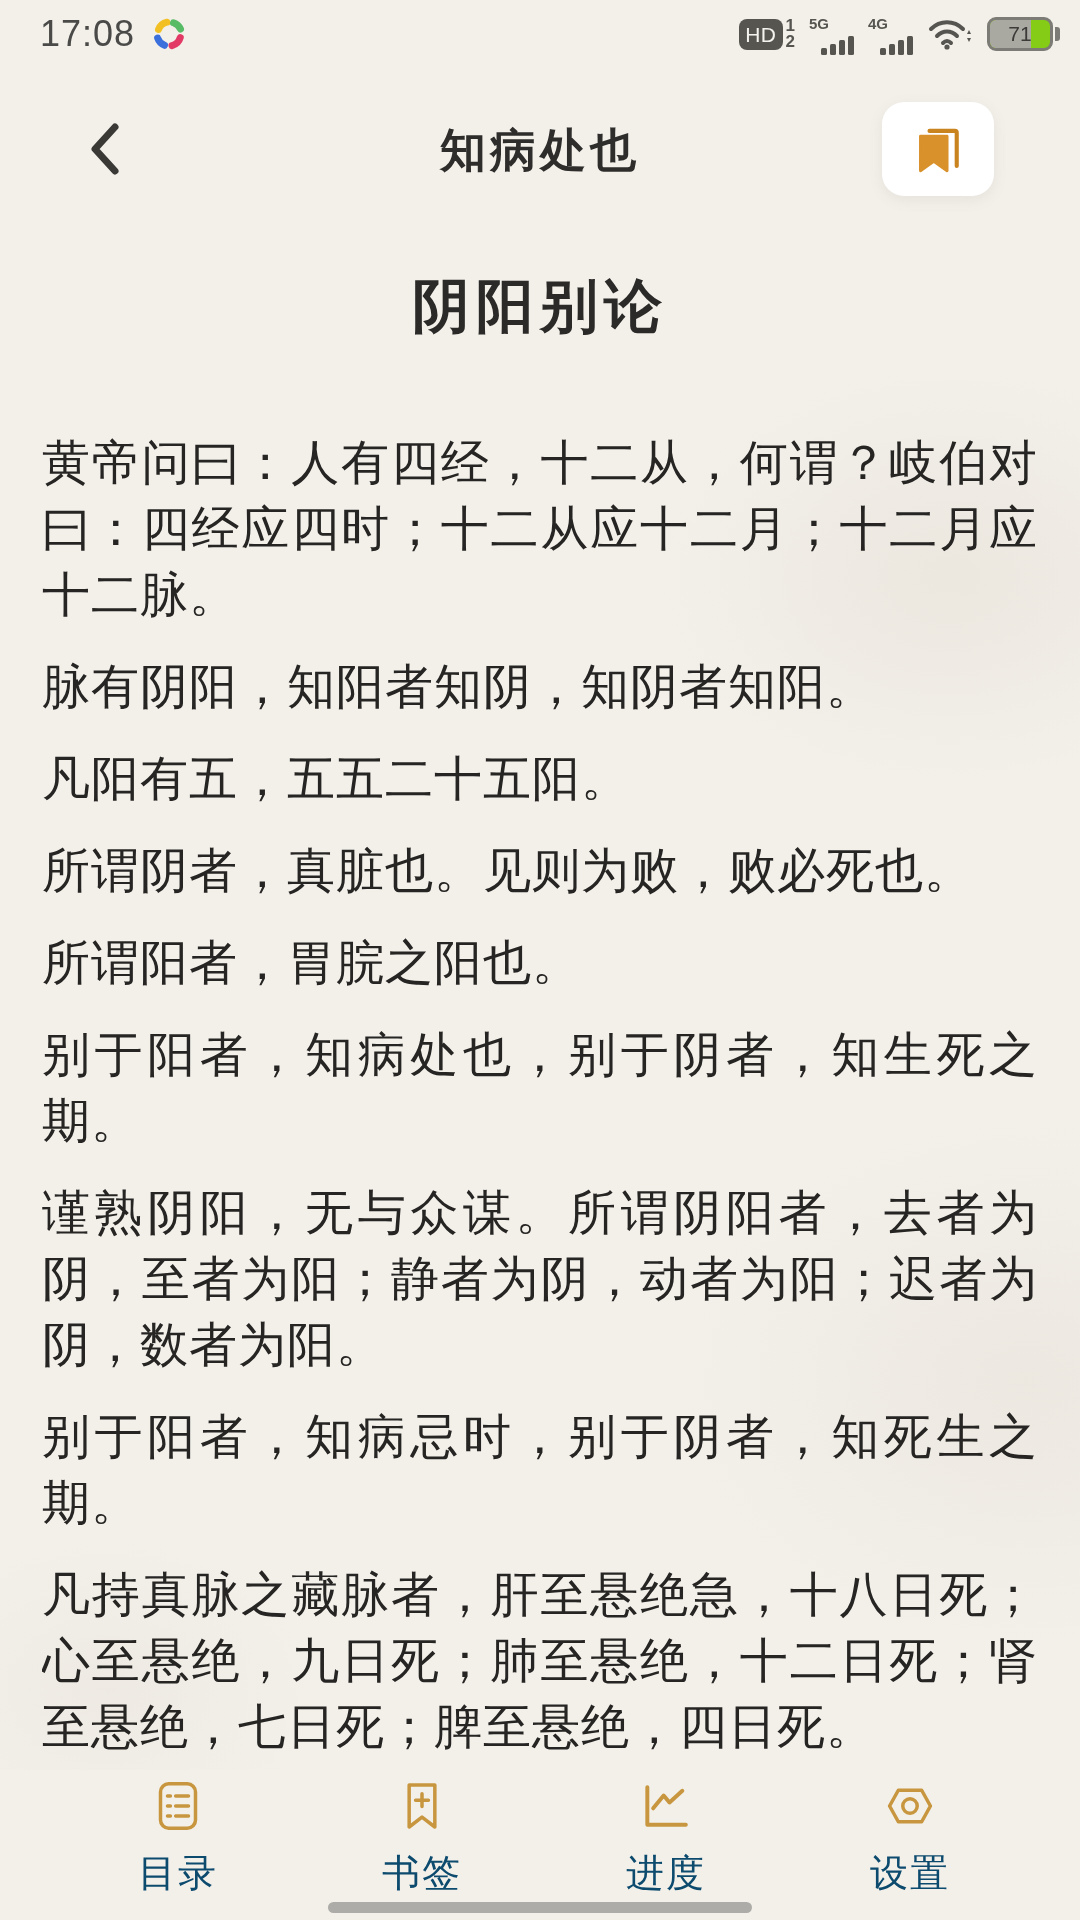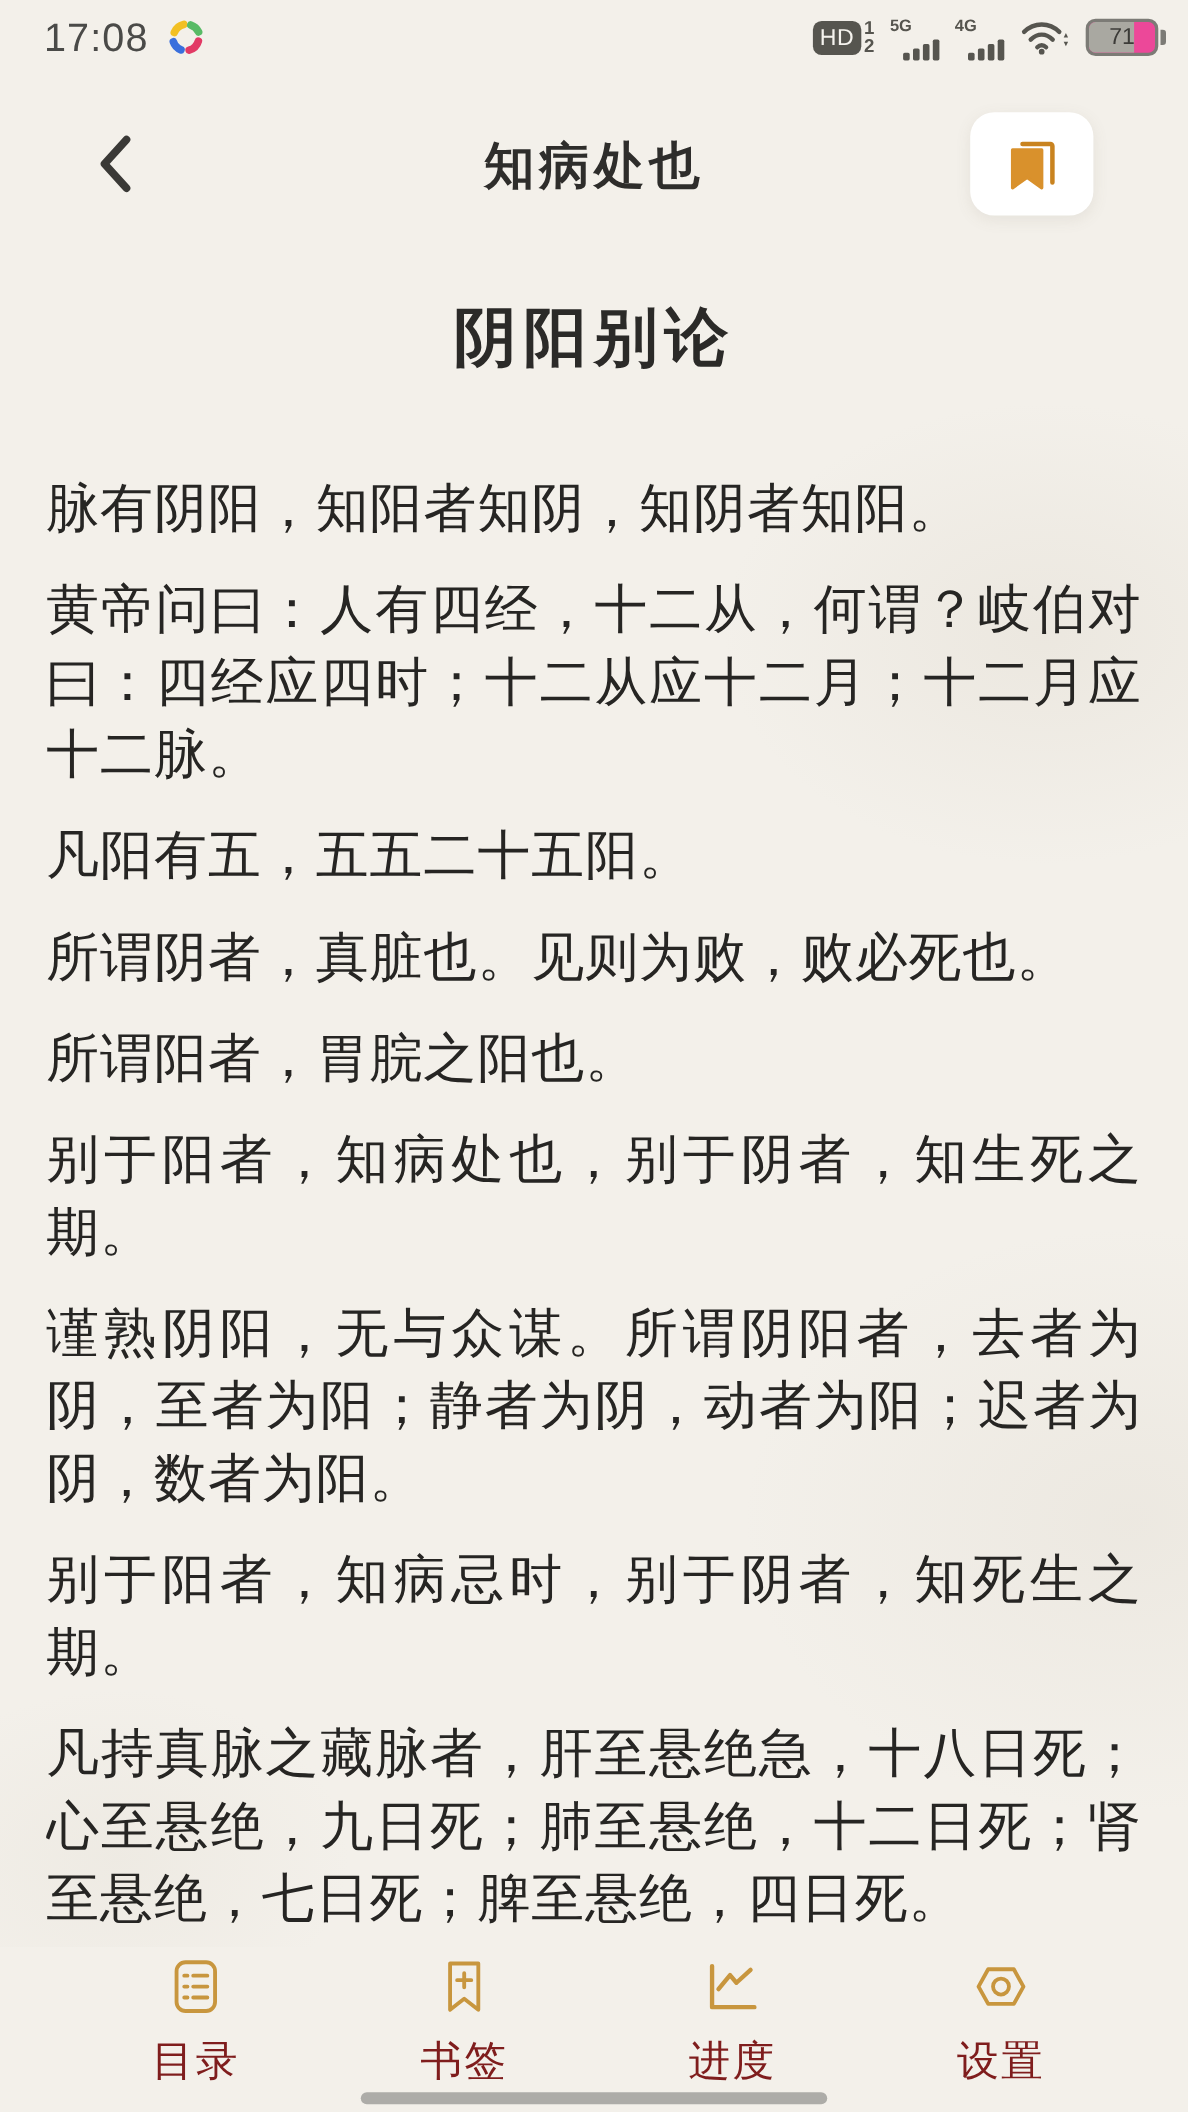--- a/index.html
+++ b/index.html
@@ -39,21 +39,21 @@
   .bars i { display: block; width: 6px; background: #56554f; border-radius: 1.5px; }
   .bars i:nth-child(1) { height: 7px; }
   .bars i:nth-child(2) { height: 11px; }
   .bars i:nth-child(3) { height: 15px; }
   .bars i:nth-child(4) { height: 19px; }
   .battery { position: relative; display: flex; align-items: center; }
   .battery-body {
     position: relative; width: 66px; height: 34px;
     border: 3px solid #7c7b76; border-radius: 9px; overflow: hidden;
     display: flex; align-items: center; justify-content: center;
-    background: #ec4899;
+    background: #84cc16;
   }
   .battery-fill { position: absolute; left: 0; top: 0; bottom: 0; width: 68%; background: #a9a8a1; }
   .battery-text { position: relative; font-size: 21px; color: #3c3b38; z-index: 1; }
   .battery-nub { width: 5px; height: 14px; background: #7c7b76; border-radius: 0 3px 3px 0; margin-left: 2px; }
 
   
   .app-header { position: absolute; top: 96px; left: 0; right: 0; height: 108px; }
   .back-btn {
     position: absolute; left: 70px; top: 18px; width: 70px; height: 70px;
     display: flex; align-items: center; justify-content: center;
@@ -90,21 +90,21 @@
 
   
   .bottom-nav {
     position: absolute; left: 0; right: 0; bottom: 0; height: 150px;
     background: #f3f0ea;
     display: flex; align-items: flex-start; justify-content: space-between;
     padding: 8px 100px 0 108px;
   }
   .nav-item { display: flex; flex-direction: column; align-items: center; gap: 14px; width: 140px; }
   .nav-icon { width: 56px; height: 56px; display: block; }
-  .nav-label { font-size: 38px; color: #7f1d1d; letter-spacing: 2px; }
+  .nav-label { font-size: 38px; color: #0c4a6e; letter-spacing: 2px; }
   .home-indicator {
     position: absolute; left: 50%; bottom: 7px; transform: translateX(-50%);
     width: 424px; height: 11px; border-radius: 6px; background: #adaca8;
   }
 </style>
 </head>
 <body>
 
 <div class="status-bar">
   <div class="sb-left">
@@ -171,22 +171,22 @@
     <svg width="58" height="58" viewBox="0 0 48 48">
       <path d="M17 9 h21 a1.5 1.5 0 0 1 1.5 1.5 V38" fill="none" stroke="#c9831f" stroke-width="3.4" stroke-linecap="round"></path>
       <path d="M9.5 13.5 h22 v28.5 l-11 -7.8 -11 7.8 z" fill="#d9912c" stroke="#d9912c" stroke-width="2.4" stroke-linejoin="round"></path>
     </svg>
   </div>
 </div>
 
 <div class="chapter-title">阴阳别论</div>
 
 <div class="content">
+    <p class="para">黄帝问曰：人有四经，十二从，何谓？岐伯对曰：四经应四时；十二从应十二月；十二月应十二脉。</p>
     <p class="para">脉有阴阳，知阳者知阴，知阴者知阳。</p>
-    <p class="para">黄帝问曰：人有四经，十二从，何谓？岐伯对曰：四经应四时；十二从应十二月；十二月应十二脉。</p>
     <p class="para">凡阳有五，五五二十五阳。</p>
     <p class="para">所谓阴者，真脏也。见则为败，败必死也。</p>
     <p class="para">所谓阳者，胃脘之阳也。</p>
     <p class="para">别于阳者，知病处也，别于阴者，知生死之期。</p>
     <p class="para">谨熟阴阳，无与众谋。所谓阴阳者，去者为阴，至者为阳；静者为阴，动者为阳；迟者为阴，数者为阳。</p>
     <p class="para">别于阳者，知病忌时，别于阴者，知死生之期。</p>
     <p class="para">凡持真脉之藏脉者，肝至悬绝急，十八日死；心至悬绝，九日死；肺至悬绝，十二日死；肾至悬绝，七日死；脾至悬绝，四日死。</p>
   </div>
 
 <div class="bottom-nav">

